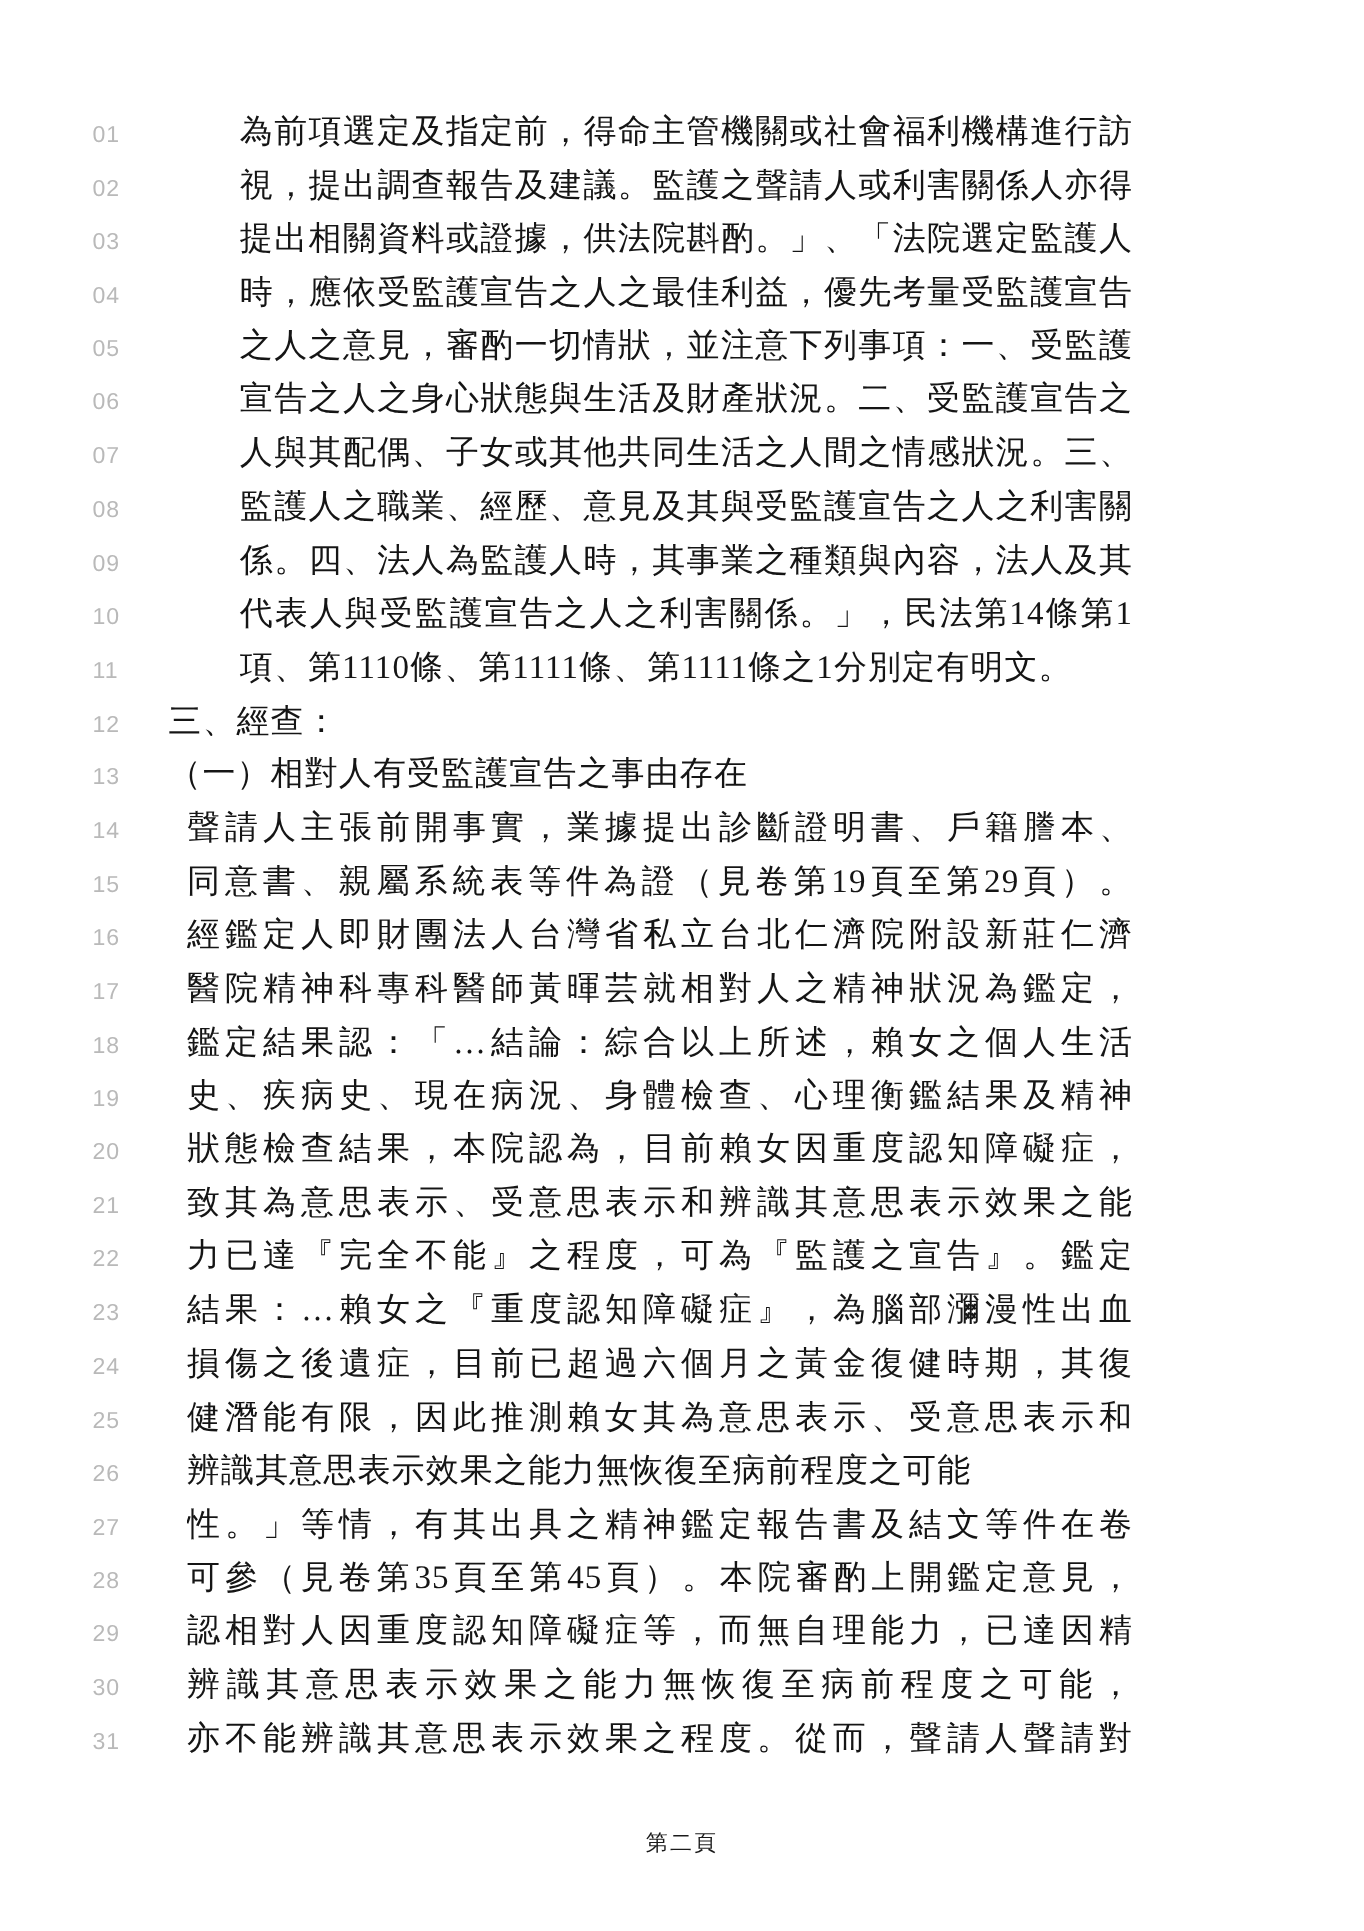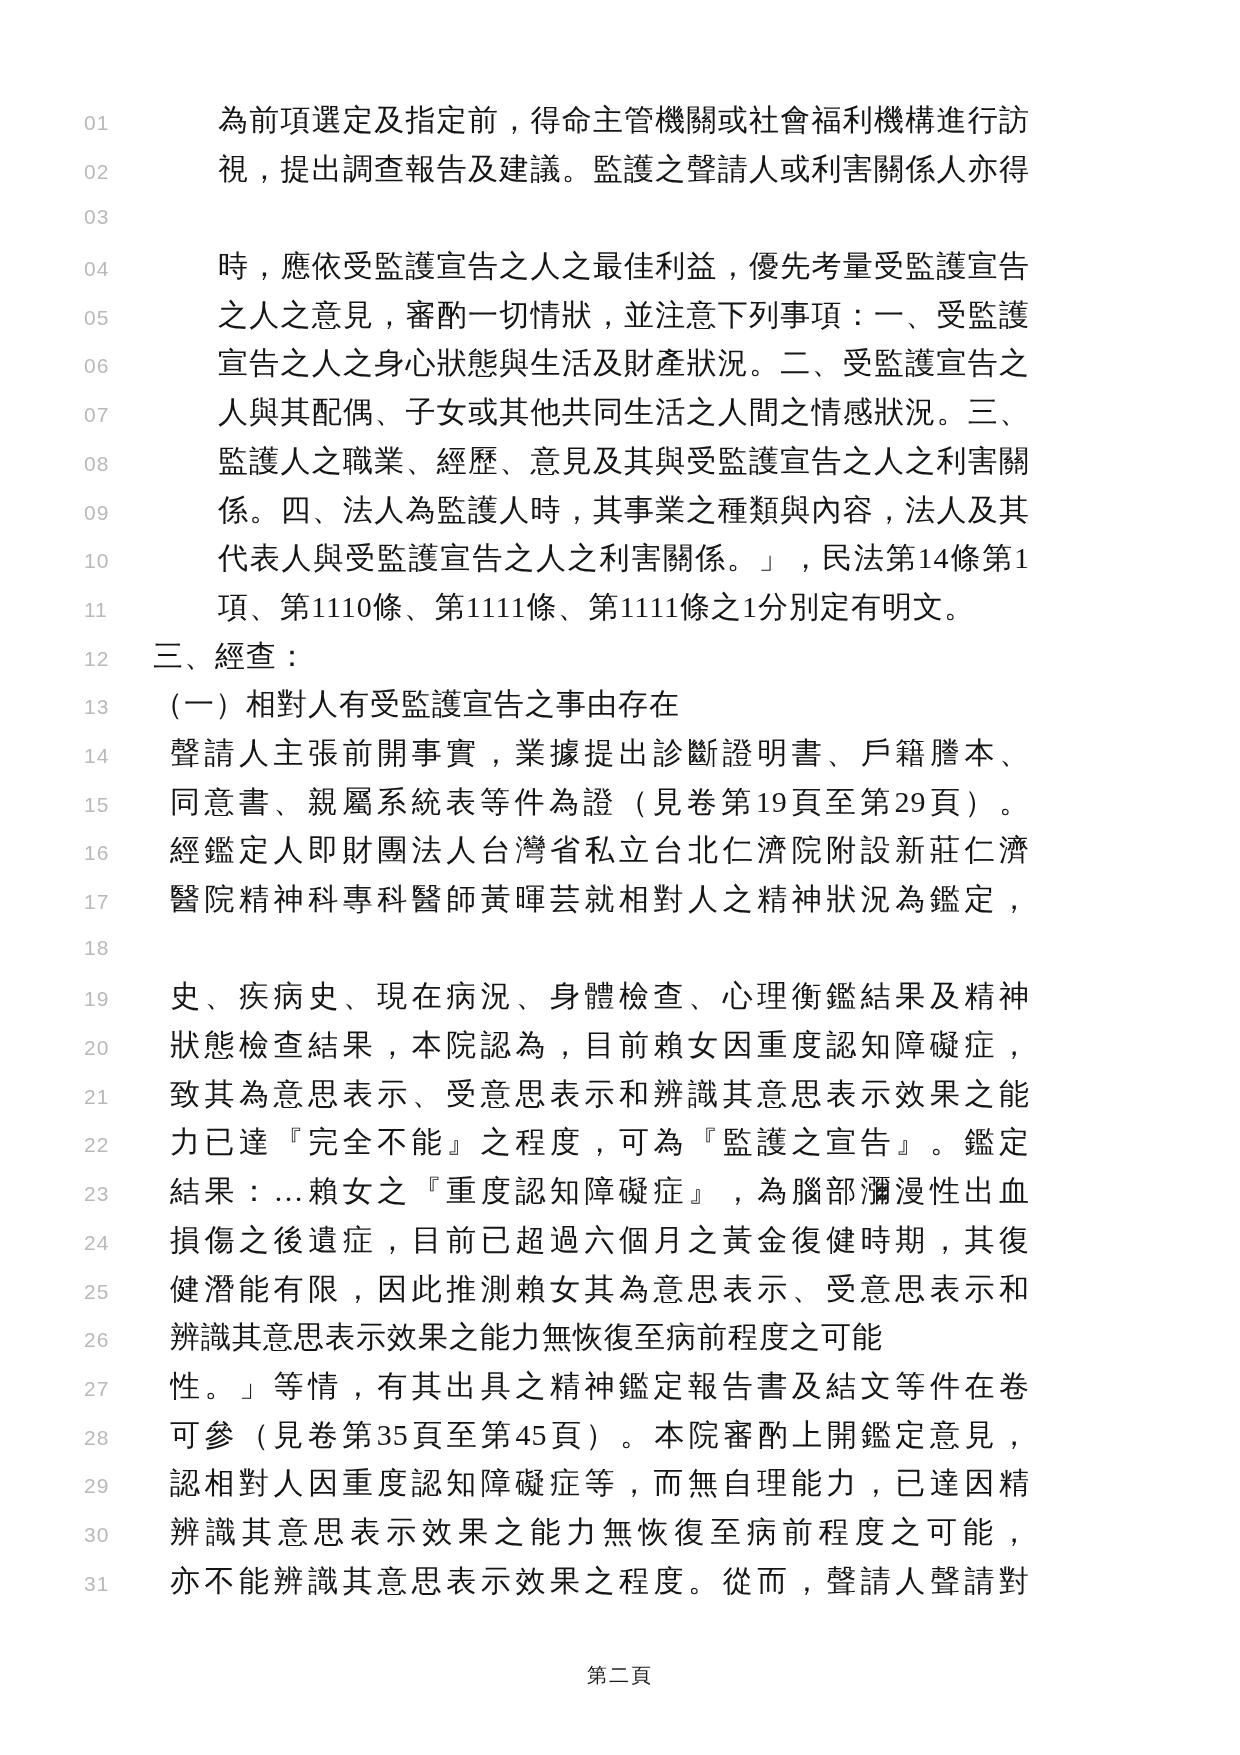--- a/index.html
+++ b/index.html
@@ -78,20 +78,21 @@
     <span class="ltext ind-a just">為前項選定及指定前，得命主管機關或社會福利機構進行訪</span>
   </div>
 
   <div class="row">
     <span class="lnum">02</span>
     <span class="ltext ind-a just">視，提出調查報告及建議。監護之聲請人或利害關係人亦得</span>
   </div>
 
   <div class="row">
     <span class="lnum">03</span>
+    <span class="ltext ind-a just">提出相關資料或證據，供法院斟酌。」、「法院選定監護人</span>
   </div>
 
   <div class="row">
     <span class="lnum">04</span>
     <span class="ltext ind-a just">時，應依受監護宣告之人之最佳利益，優先考量受監護宣告</span>
   </div>
 
   <div class="row">
     <span class="lnum">05</span>
     <span class="ltext ind-a just">之人之意見，審酌一切情狀，並注意下列事項：一、受監護</span>
@@ -152,20 +153,21 @@
     <span class="ltext ind-b just">經鑑定人即財團法人台灣省私立台北仁濟院附設新莊仁濟</span>
   </div>
 
   <div class="row">
     <span class="lnum">17</span>
     <span class="ltext ind-b just">醫院精神科專科醫師黃暉芸就相對人之精神狀況為鑑定，</span>
   </div>
 
   <div class="row">
     <span class="lnum">18</span>
+    <span class="ltext ind-b just">鑑定結果認：「…結論：綜合以上所述，賴女之個人生活</span>
   </div>
 
   <div class="row">
     <span class="lnum">19</span>
     <span class="ltext ind-b just">史、疾病史、現在病況、身體檢查、心理衡鑑結果及精神</span>
   </div>
 
   <div class="row">
     <span class="lnum">20</span>
     <span class="ltext ind-b just">狀態檢查結果，本院認為，目前賴女因重度認知障礙症，</span>

